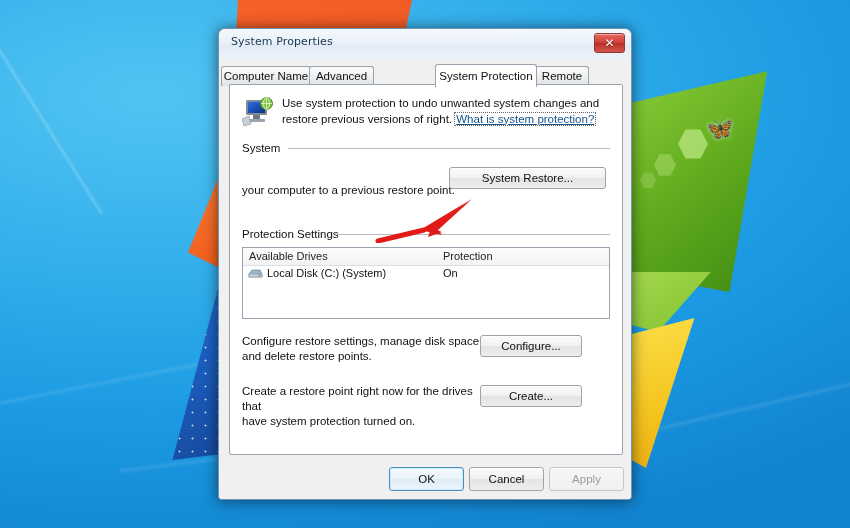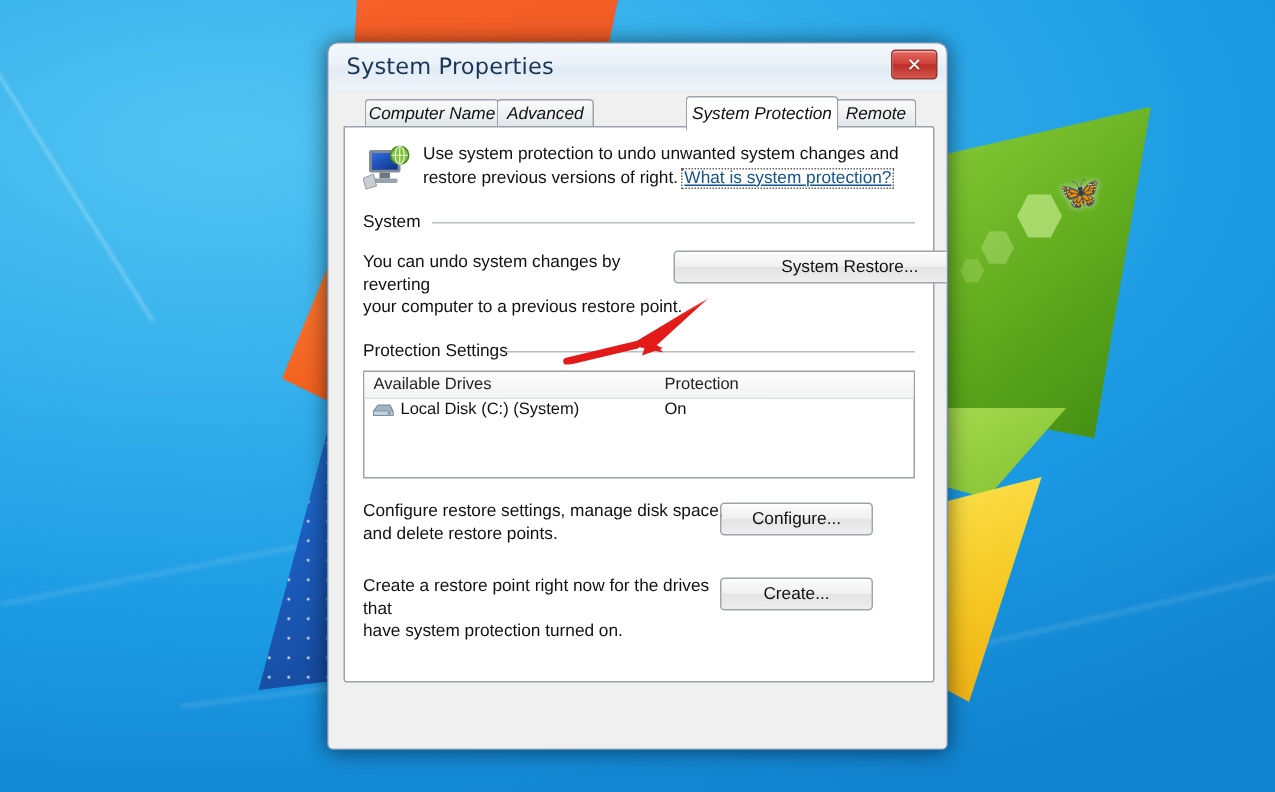--- a/index.html
+++ b/index.html
@@ -74,38 +74,38 @@
     overflow:hidden;
   }
   .titlebar{
     position:relative;height:32px;
     background:linear-gradient(to bottom,#f4f8fc 0%,#eaf1f8 42%,#e2ebf5 52%,#eef4fa 100%);
     border-bottom:1px solid #cfdceb;
     border-radius:6px 6px 0 0;
   }
   .titlebar .title{
     position:absolute;left:12px;top:6px;
-    font-size:15px;color:#173654;letter-spacing:.1px;
+    font-size:11px;color:#173654;letter-spacing:.1px;
     font-family:"DejaVu Sans","Liberation Sans",sans-serif;
     font-weight:400;
   }
   .closebtn{
     position:absolute;right:6px;top:4px;width:29px;height:18px;
     border:1px solid #8e3a34;border-radius:3px;
     background:linear-gradient(to bottom,#e4695f 0%,#d0423a 46%,#bb2f28 52%,#d2564c 100%);
     box-shadow:inset 0 1px 0 rgba(255,255,255,.45);
     display:flex;align-items:center;justify-content:center;
     cursor:pointer;
   }
   .closebtn .x{color:#fff;font-size:12px;font-weight:bold;line-height:1;text-shadow:0 1px 1px rgba(0,0,0,.4);}
 
   .dlgbody{position:absolute;left:0;right:0;top:32px;bottom:0;background:#f0f0f0;}
 
   
-  .tabstrip{position:absolute;left:24px;top:3px;right:8px;height:21px;font-style:italic;}
+  .tabstrip{position:absolute;left:2px;top:3px;right:8px;height:21px;}
   .tab{
     position:absolute;top:2px;height:19px;
     border:1px solid #9aa3ad;border-bottom:none;border-radius:3px 3px 0 0;
     background:linear-gradient(to bottom,#fbfbfb 0%,#eceef0 55%,#dfe3e6 100%);
     font-size:11.5px;color:#111;line-height:19px;text-align:center;
     cursor:pointer;white-space:nowrap;
   }
   .tab.active{
     top:0;height:22px;line-height:22px;
     background:#fff;border-color:#9aa3ad;z-index:3;
@@ -230,25 +230,25 @@
         <div class="hdr-text">
           <span>Use system protection to undo unwanted system changes and</span><br>
           <span>restore previous versions of right.</span>
           <span class="link">What is system protection?</span>
         </div>
 
         <div class="grp-label" style="left:12px;top:57px;">System</div>
         <div class="grp-rule" style="left:58px;top:63px;right:12px;"></div>
 
         <div class="body-text" style="left:12px;top:83px;width:215px;">
-          <span>You can undo system changes by reverting</span><br>
+          <br>
           <span>your computer to a previous restore point.</span>
         </div>
 
-        <div class="btn" style="left:219px;top:82px;width:155px;height:20px;line-height:20px;padding-left:39px;">System Restore...</div>
+        <div class="btn" style="left:219px;top:82px;width:155px;height:20px;line-height:20px;">System Restore...</div>
 
         <div class="grp-label" style="left:12px;top:143px;text-align:right;">Protection Settings</div>
         <div class="grp-rule" style="left:107px;top:149px;right:12px;"></div>
 
         <div class="listbox" style="left:12px;top:162px;right:12px;height:70px;">
           <div class="listhdr">
             <div class="col" style="left:6px;">Available Drives</div>
             <div class="col" style="left:200px;">Protection</div>
           </div>
           <div class="listrow">
@@ -269,20 +269,25 @@
         <div class="btn" style="left:250px;top:250px;width:100px;height:20px;line-height:20px;">Configure...</div>
 
         <div class="body-text" style="left:12px;top:299px;width:250px;">
           <span>Create a restore point right now for the drives that</span><br>
           <span>have system protection turned on.</span>
         </div>
         <div class="btn" style="left:250px;top:300px;width:100px;height:20px;line-height:20px;">Create...</div>
 
       </div>
 
+      <div class="footer">
+        <div class="btn default" style="left:170px;top:12px;width:73px;height:22px;line-height:22px;">OK</div>
+        <div class="btn" style="left:250px;top:12px;width:73px;height:22px;line-height:22px;">Cancel</div>
+        <div class="btn disabled" style="left:330px;top:12px;width:73px;height:22px;line-height:22px;">Apply</div>
+      </div>
 
     </div>
   </div>
 
   <svg id="arrow" viewBox="0 0 110 46">
     <path d="M100 2 L57 30 L70 35 L56 40 L60 28 L66 33 Z" fill="#e21b19"></path>
     <path d="M98 3 L62 28 L70 38 L48 33 Z" fill="#e21b19"></path>
     <path d="M52 33 L6 44" stroke="#e21b19" stroke-width="5" stroke-linecap="round" fill="none"></path>
   </svg>
 

